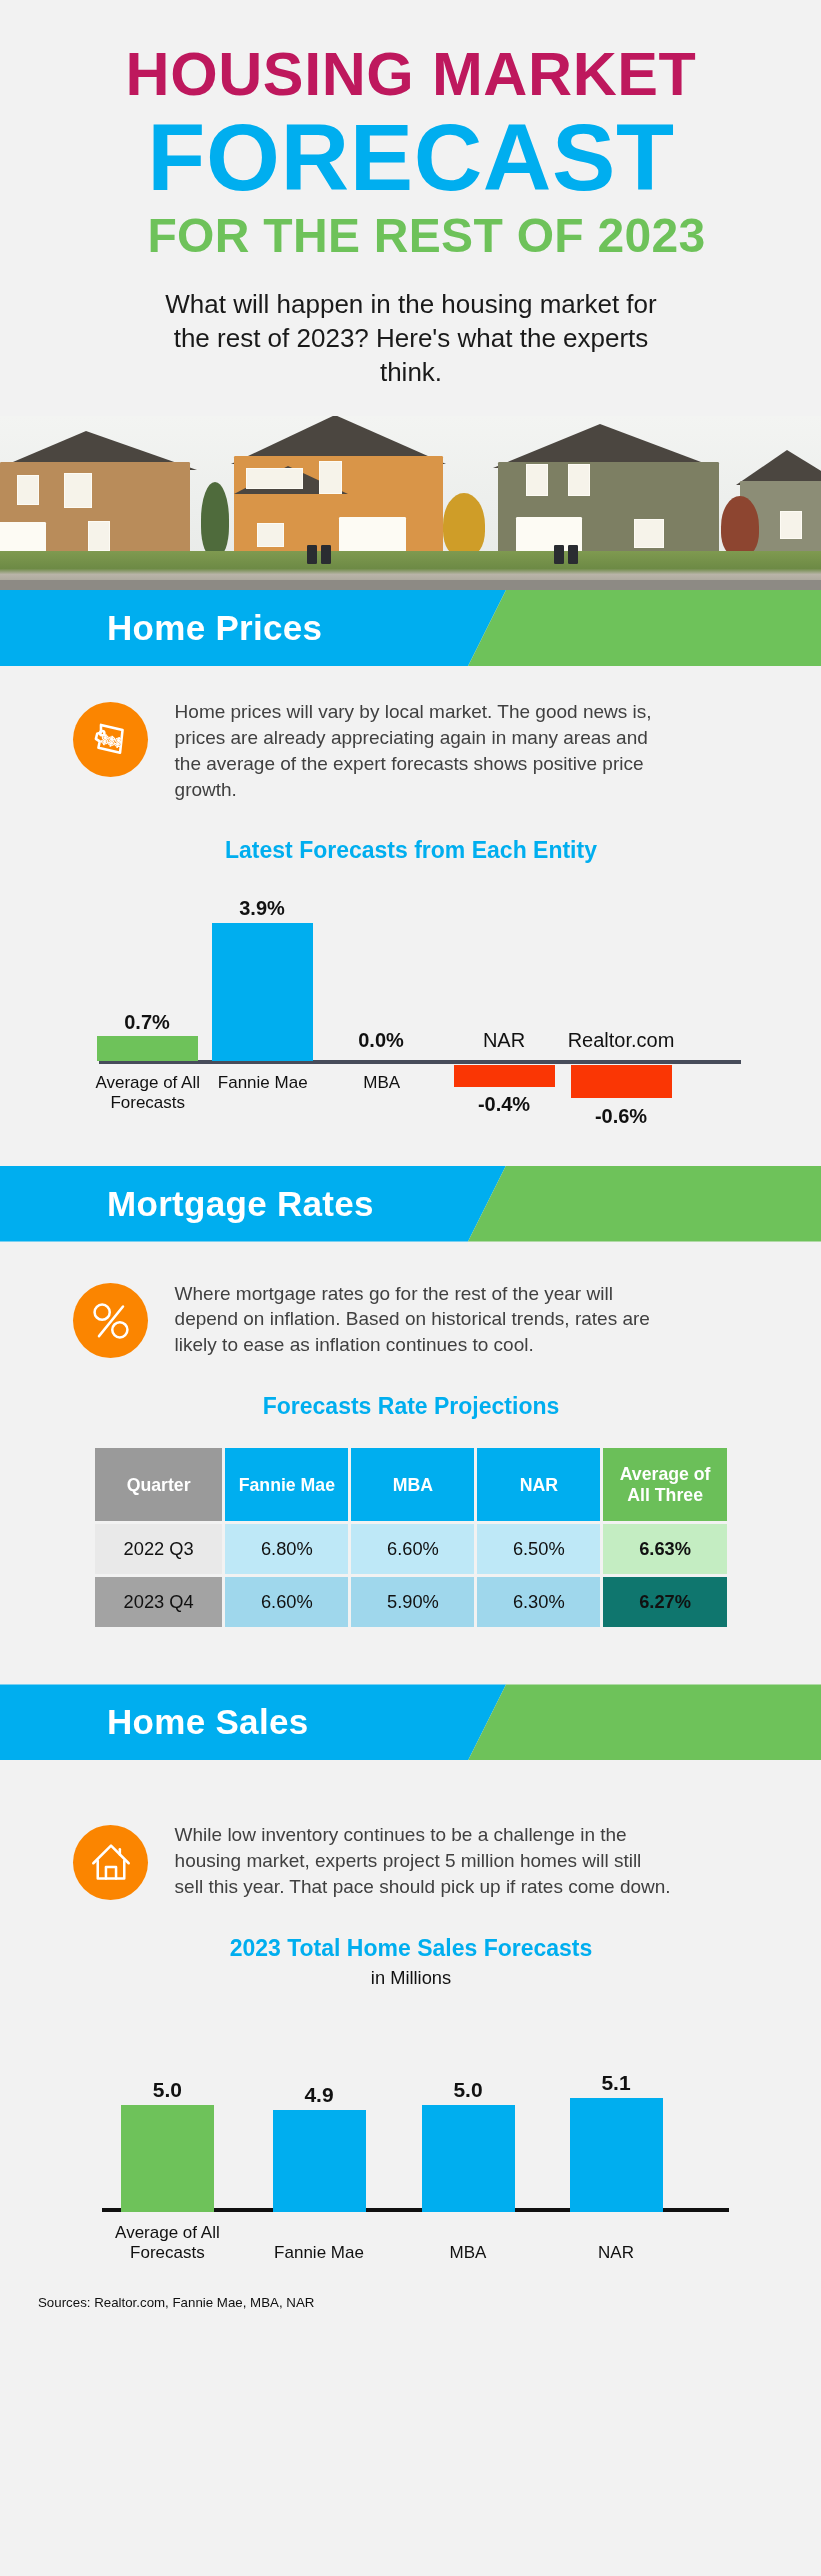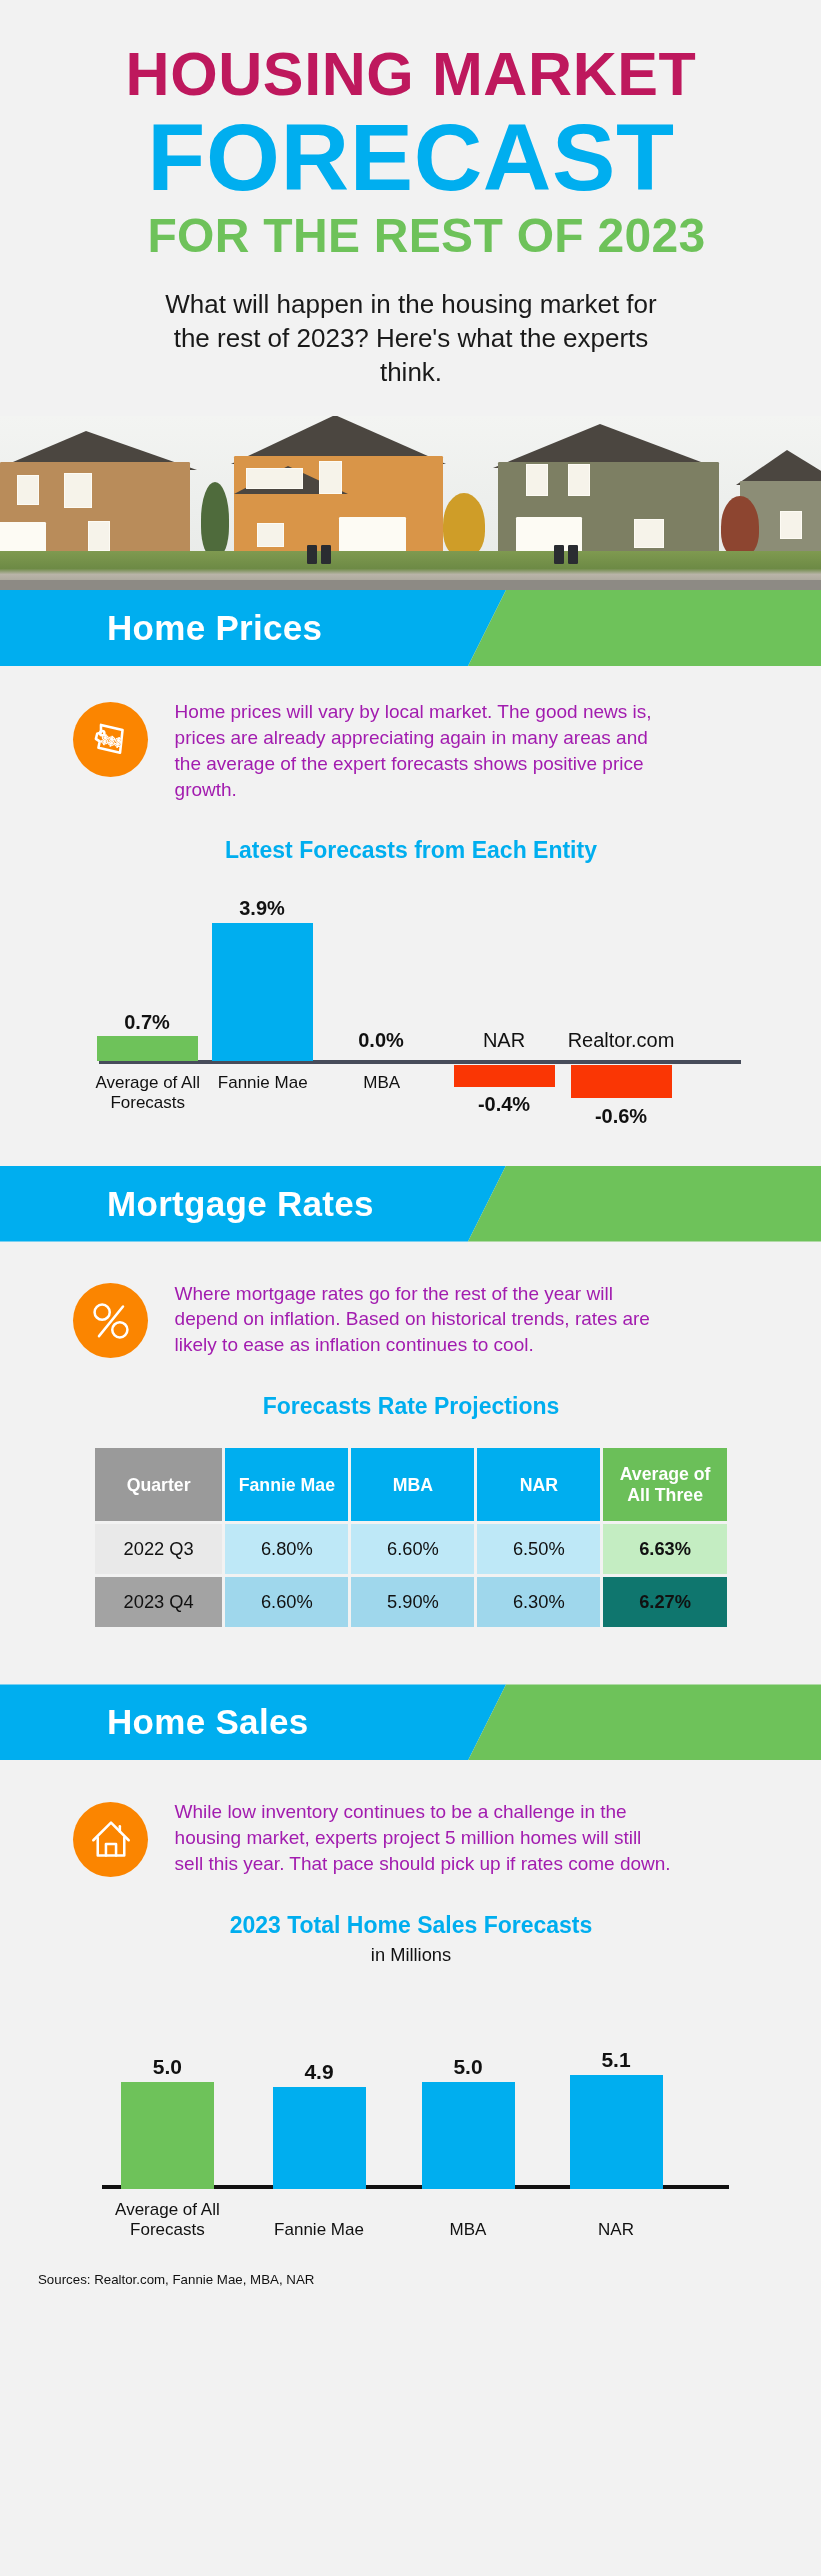--- a/index.html
+++ b/index.html
@@ -121,21 +121,21 @@
     flex: 0 0 auto;
     width: 75px; height: 75px;
     border-radius: 50%;
     background: #FB8500;
     display: flex; align-items: center; justify-content: center;
     margin-top: 2.5px;
   }
   .intro p {
     font-size: 19px;
     line-height: 1.36;
-    color: #a21caf;
+    color: #404040;
     max-width: 499px;
   }
 
   
   .chart-title {
     text-align: center;
     color: #00AEEF;
     font-size: 23px;
     font-weight: 800;
     margin-top: 35px;
@@ -425,21 +425,21 @@
       </tr>
     </tbody>
   </table>
 
   <div class="banner" style="margin-top:54px;">
     <div class="blue"></div>
     <div class="green"></div>
     <h2>Home Sales</h2>
   </div>
 
-  <div class="intro" style="padding-top:39px;">
+  <div class="intro" style="padding-top:62px;">
     <div class="circle-icon">
       <svg width="48" height="48" viewBox="0 0 76 76" aria-hidden="true">
         <g fill="none" stroke="#ffffff" stroke-width="4" stroke-linejoin="round" stroke-linecap="round">
           <path d="M10 40 L38 12 L66 40"></path>
           <path d="M17 36 L17 64 L59 64 L59 36"></path>
           <path d="M52 18 L52 26"></path>
           <path d="M30 64 L30 46 L46 46 L46 64"></path>
         </g>
       </svg>
     </div>

